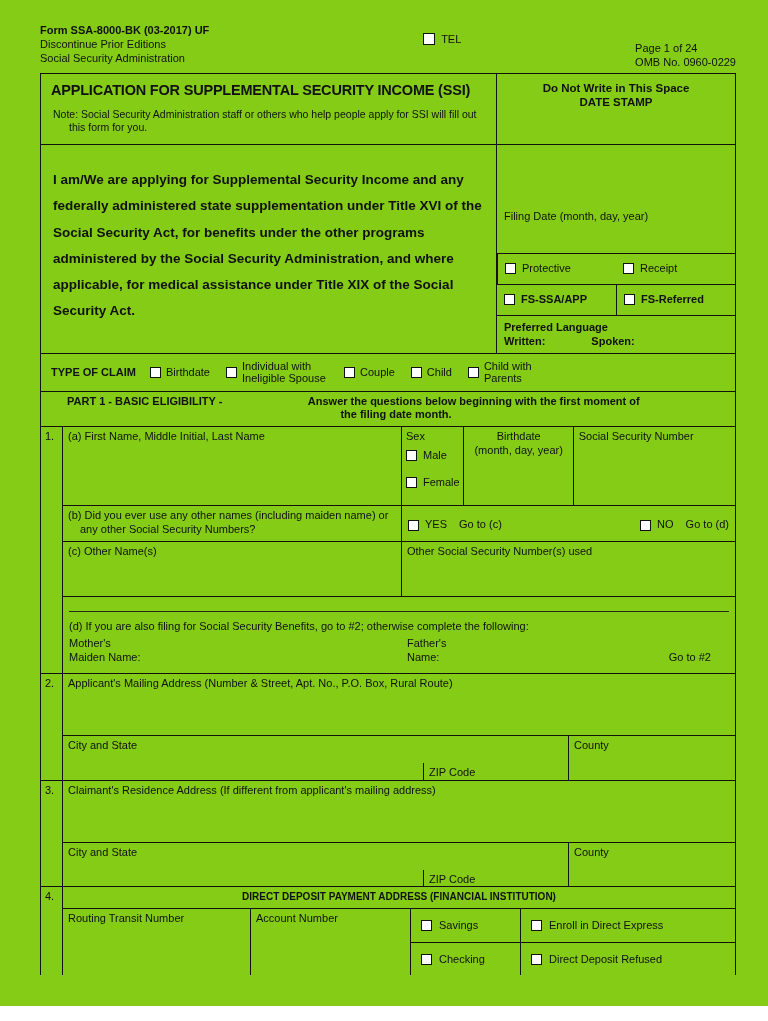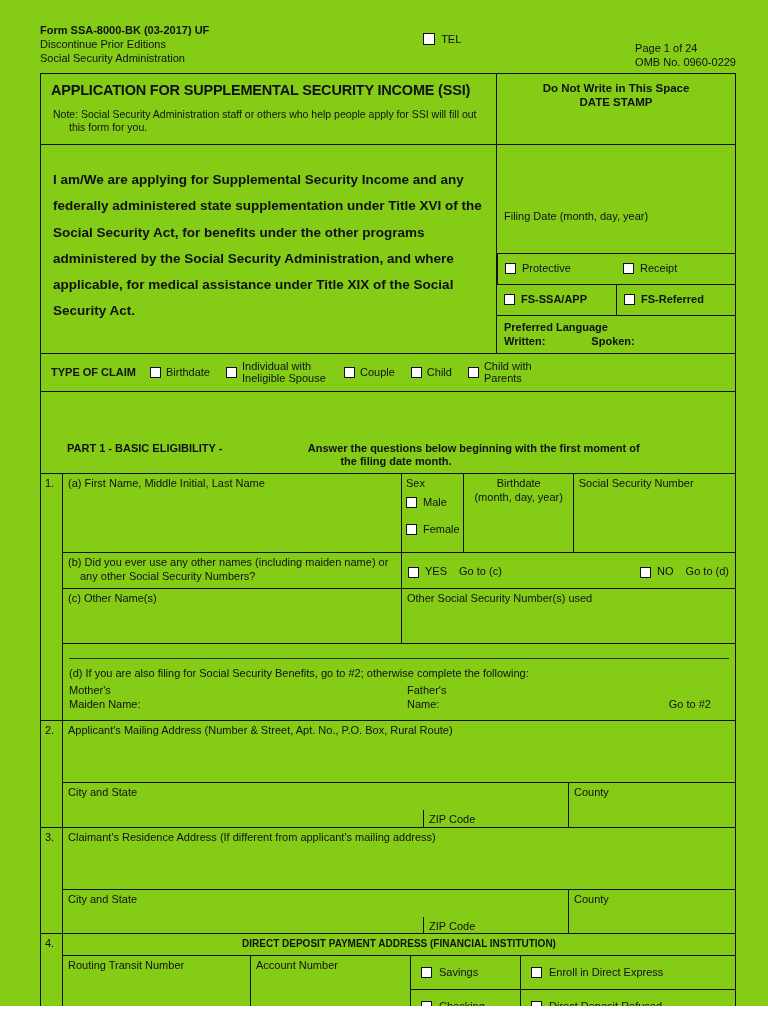--- a/index.html
+++ b/index.html
@@ -100,21 +100,20 @@
   }
   .claim .lab { font-weight: bold; margin-right: 14px; white-space: nowrap; }
   .claim .opt { display: flex; align-items: center; gap: 5px; margin-right: 16px; }
   .claim .two { line-height: 1.1; }
   .part {
     border-bottom: 1.5px solid #111;
     padding: 3px 10px 4px 26px;
     font-size: 11px;
     font-weight: bold;
     text-align: center;
-    margin-top: 47px;
   }
   .part .lead { float: left; }
   .numrow { display: flex; border-bottom: 1.5px solid #111; }
   .num {
     flex: 0 0 22px;
     box-sizing: border-box;
     padding: 3px 0 0 4px;
     font-size: 11px;
     border-right: 1.5px solid #111;
   }

